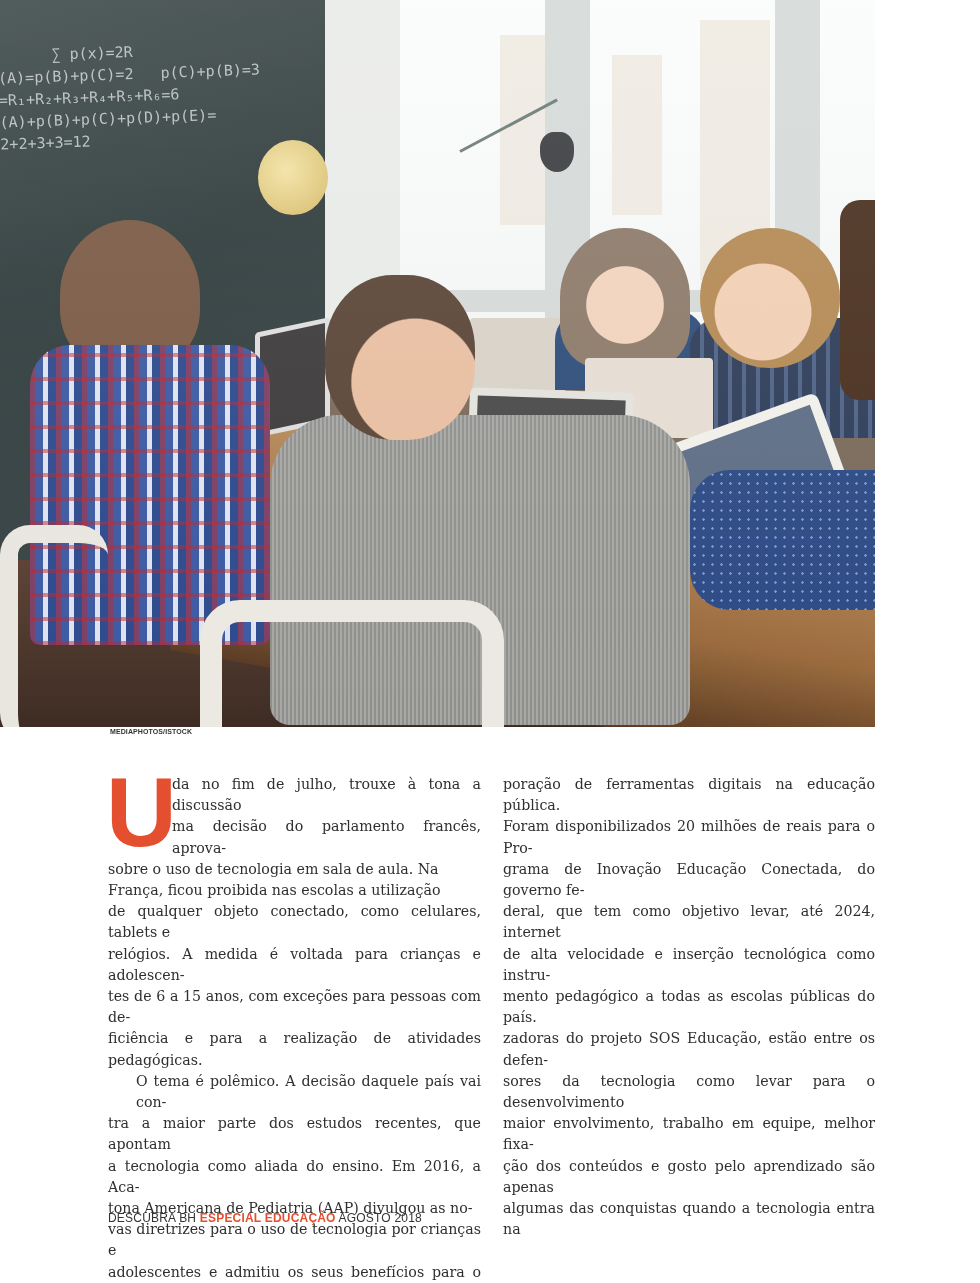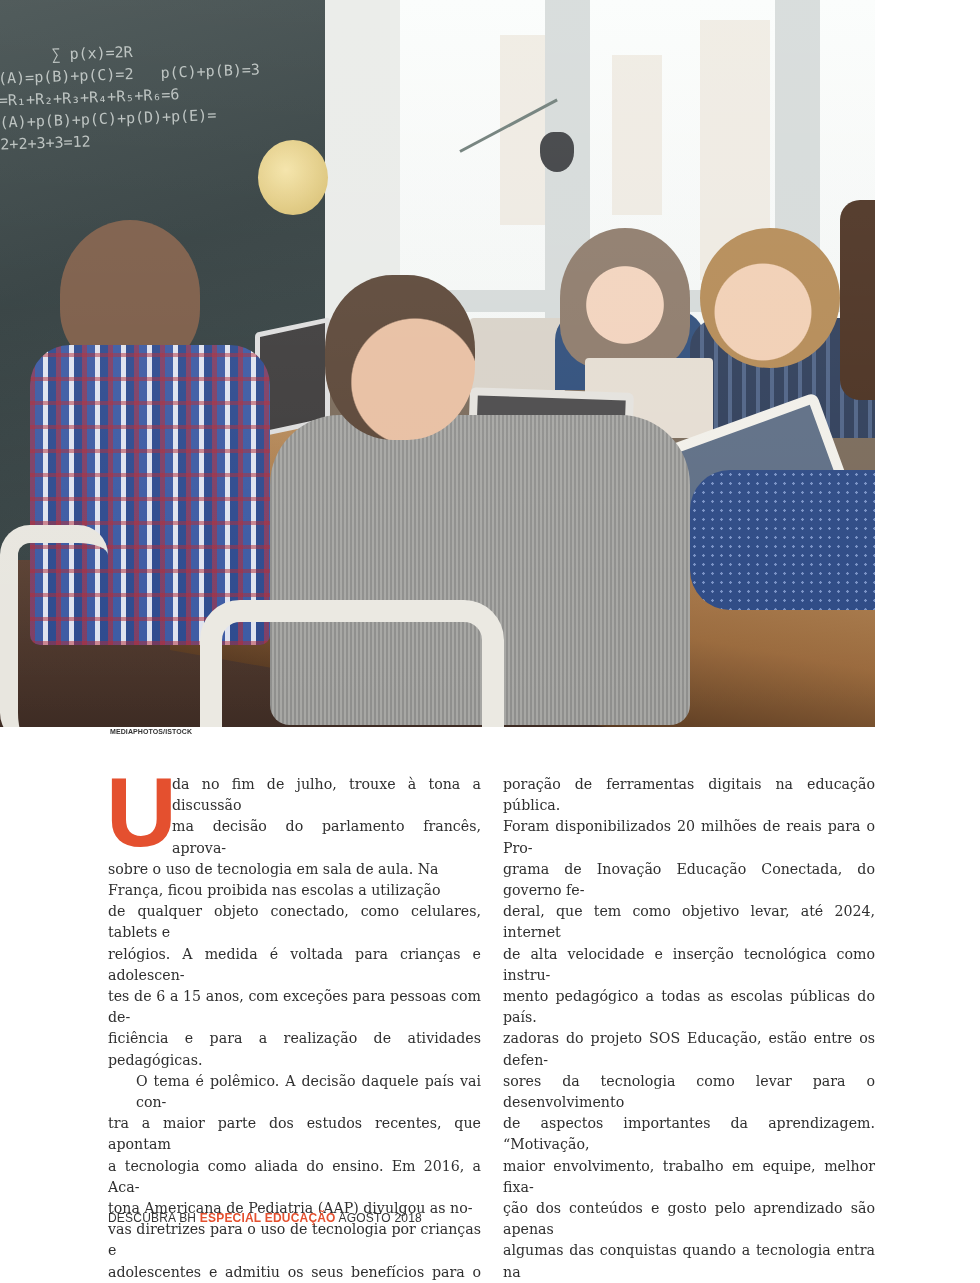--- a/index.html
+++ b/index.html
@@ -166,21 +166,20 @@
     <span class="line">poração de ferramentas digitais na educação pública.</span>
     <span class="line">Foram disponibilizados 20 milhões de reais para o Pro-</span>
     <span class="line">grama de Inovação Educação Conectada, do governo fe-</span>
     <span class="line">deral, que tem como objetivo levar, até 2024, internet</span>
     <span class="line">de alta velocidade e inserção tecnológica como instru-</span>
     <span class="line">mento pedagógico a todas as escolas públicas do país.</span>
   </p>
   <p>
     <span class="line">zadoras do projeto SOS Educação, estão entre os defen-</span>
     <span class="line">sores da tecnologia como levar para o desenvolvimento</span>
-    <span class="line">de aspectos importantes da aprendizagem. “Motivação,</span>
     <span class="line">maior envolvimento, trabalho em equipe, melhor fixa-</span>
     <span class="line">ção dos conteúdos e gosto pelo aprendizado são apenas</span>
     <span class="line">algumas das conquistas quando a tecnologia entra na</span>
 
   </p>
 
 </div>
 
 <div class="footer">
   <span>DESCUBRA BH</span>

